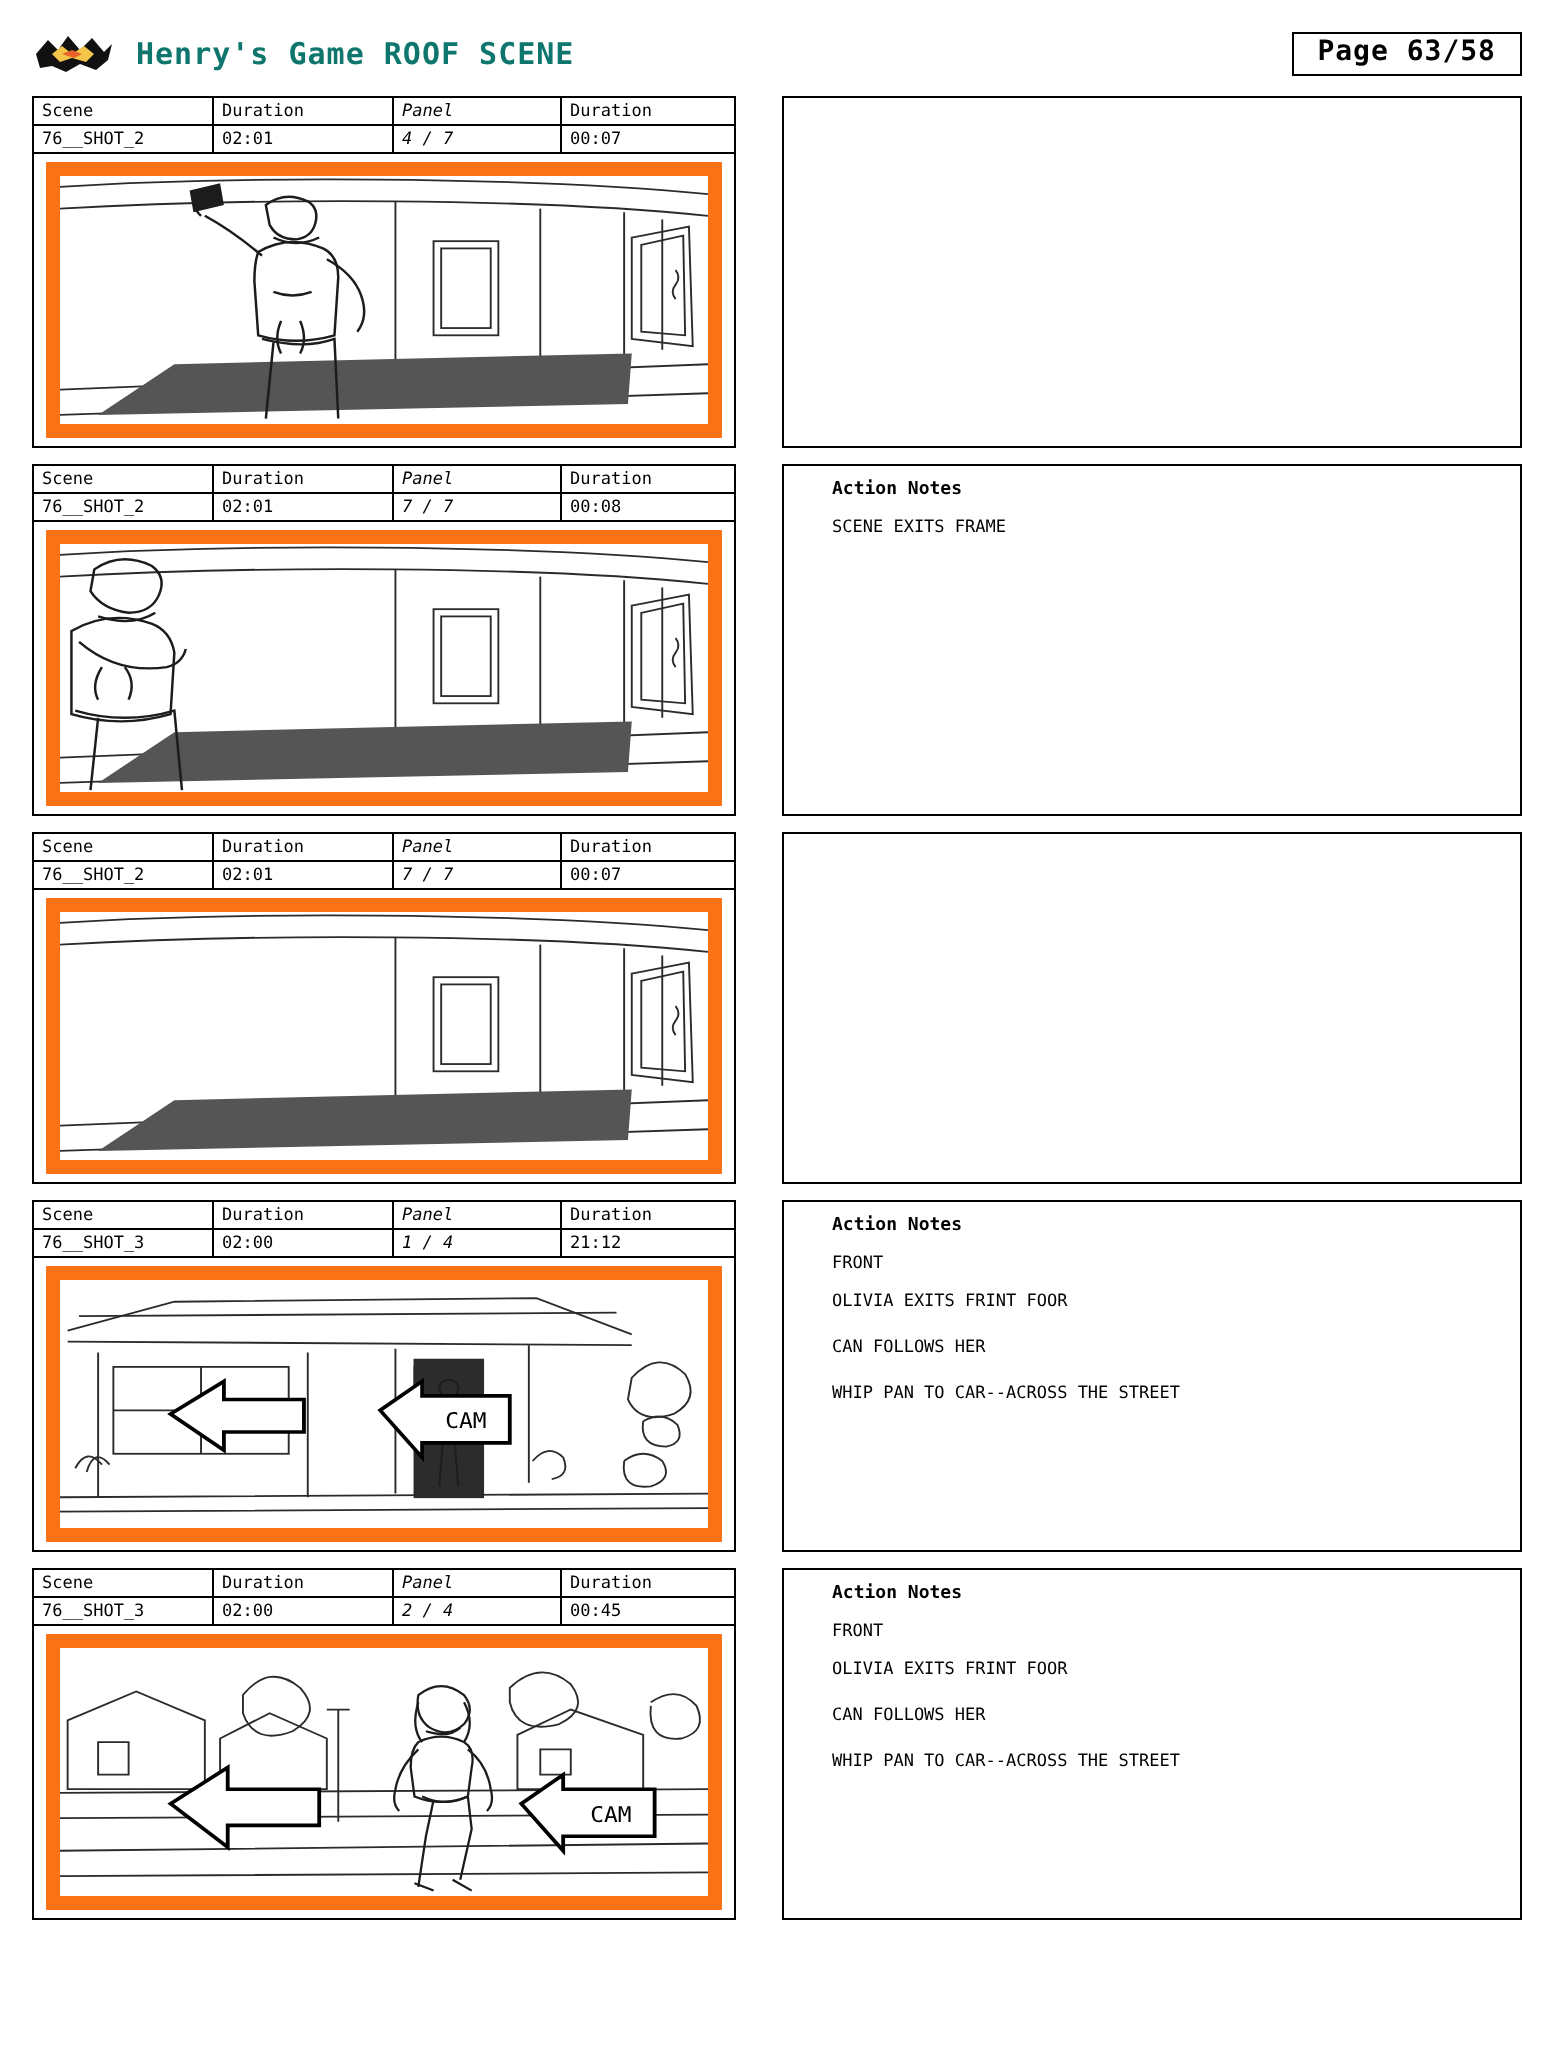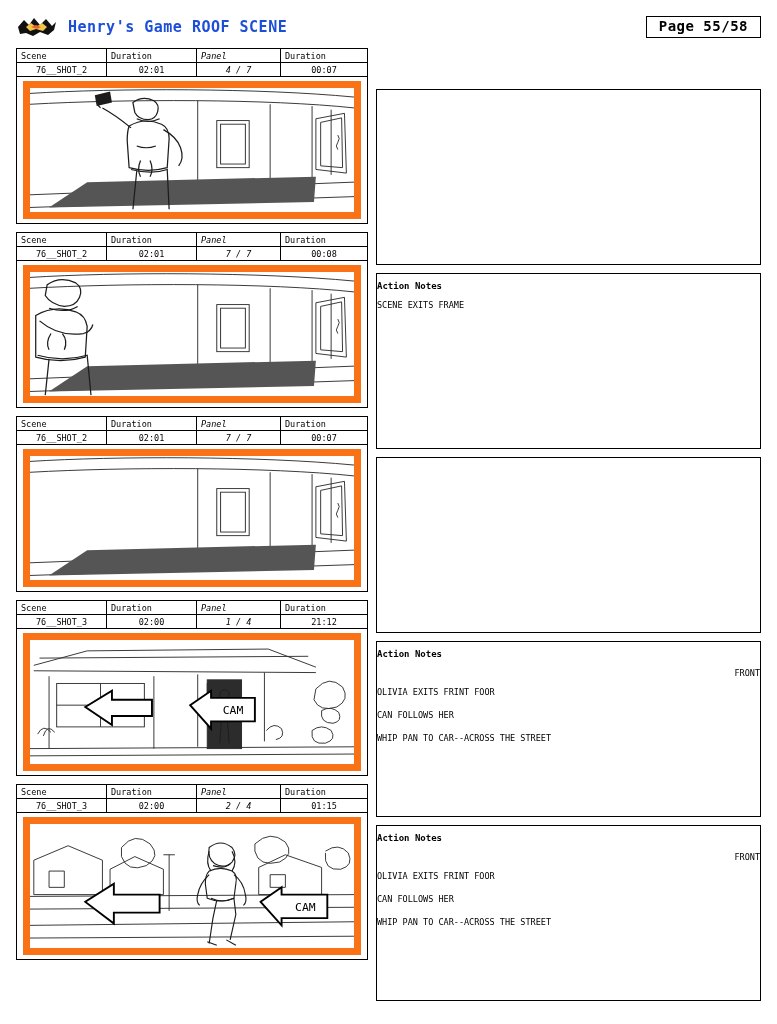--- a/index.html
+++ b/index.html
@@ -27,37 +27,37 @@
     width: 42px; height: 22px;
     position: relative;
     flex: 0 0 auto;
     margin-right: 10px;
   }
   .title {
     font-family: "DejaVu Sans Mono", monospace;
     font-weight: bold;
     font-size: 15px;
     letter-spacing: 0.5px;
-    color: #1d4ed8;
+    color: #0f766e;
     white-space: nowrap;
   }
   .page-box {
     margin-left: auto;
     border: 1px solid #000;
     padding: 2px 12px 3px 12px;
     font-weight: bold;
     font-size: 14px;
     letter-spacing: 0.5px;
     line-height: 1.1;
   }
 
   
   .row {
     display: flex;
-    gap: 8px;
+    gap: 23px;
     margin-bottom: 8px;
   }
   .left-col { width: 352px; flex: 0 0 352px; }
   .right-col { flex: 1 1 auto; }
 
   
   .meta {
     border: 1px solid #000;
     border-bottom: none;
     display: block;
@@ -72,21 +72,21 @@
     height: 14px;
     line-height: 10px;
     overflow: hidden;
     white-space: nowrap;
   }
   .meta-cell:last-child { border-right: none; }
   .c-scene { width: 90px; flex: 0 0 90px; }
   .c-dur   { width: 90px; flex: 0 0 90px; }
   .c-panel { width: 84px; flex: 0 0 84px; font-style: italic; }
   .c-dur2  { flex: 1 1 auto; }
-  .val { text-align: center; }
+  .val { text-align: left; }
 
   
   .frame {
     border: 1px solid #000;
     border-top: none;
     width: 100%;
     background: #fff;
     position: relative;
     overflow: hidden;
   }
@@ -97,48 +97,47 @@
     overflow: hidden;
     background: #fff;
   }
   .frame svg { display: block; width: 100%; height: 100%; }
 
   
   .notes {
     border: 1px solid #000;
     width: 100%;
     height: 100%;
-    padding: 6px 0;
+    padding: 6px 24px;
     font-size: 8.5px;
     line-height: 13px;
-    margin-top: 41px;
   }
   .notes-title {
     font-weight: bold;
     font-size: 9px;
     margin-bottom: 6px;
   }
   .notes-line { margin-bottom: 10px; white-space: nowrap; }
-  .notes-line.tight { margin-bottom: 6px; text-align: right; }
+  .notes-line.tight { margin-bottom: 6px; }
 </style>
 </head>
 <body>
 
 <div id="page">
 
   <div class="header">
     <div class="logo">
       <svg viewBox="0 0 42 22" width="42" height="22">
         <polygon points="2,11 8,4 13,9 18,2 24,9 30,3 36,10 40,6 38,14 32,19 24,16 17,20 10,17 4,18" fill="#111"></polygon>
         <polygon points="10,11 15,7 20,11 26,7 31,11 27,15 20,13 14,15" fill="#f3c64a"></polygon>
         <polygon points="15,11 20,9 25,11 21,13" fill="#e8622a"></polygon>
       </svg>
     </div>
     <div class="title">Henry's Game ROOF SCENE</div>
-    <div class="page-box">Page 55/58</div>
+    <div class="page-box">Page 63/58</div>
   </div>
 
   <div class="row">
     <div class="left-col">
       <div class="meta">
         <div class="meta-row">
           <div class="meta-cell c-scene">Scene</div>
           <div class="meta-cell c-dur">Duration</div>
           <div class="meta-cell c-panel">Panel</div>
           <div class="meta-cell c-dur2">Duration</div>
@@ -374,21 +373,21 @@
         <div class="meta-row">
           <div class="meta-cell c-scene">Scene</div>
           <div class="meta-cell c-dur">Duration</div>
           <div class="meta-cell c-panel">Panel</div>
           <div class="meta-cell c-dur2">Duration</div>
         </div>
         <div class="meta-row">
           <div class="meta-cell c-scene val">76__SHOT_3</div>
           <div class="meta-cell c-dur val">02:00</div>
           <div class="meta-cell c-panel val">2 / 4</div>
-          <div class="meta-cell c-dur2 val">01:15</div>
+          <div class="meta-cell c-dur2 val">00:45</div>
         </div>
       </div>
       <div class="frame" style="height:147px">
         <div class="frame-inner">
           <svg viewBox="0 0 340 137" preserveAspectRatio="none">
             <g stroke="#2b2b2b" fill="none" stroke-width="1">
 
               <path d="M4 40 L40 24 L76 40 L76 78 L4 78 Z"></path>
               <path d="M20 52 L36 52 L36 70 L20 70 Z"></path>
               <path d="M84 50 L110 36 L140 50 L140 78 L84 78 Z"></path>

